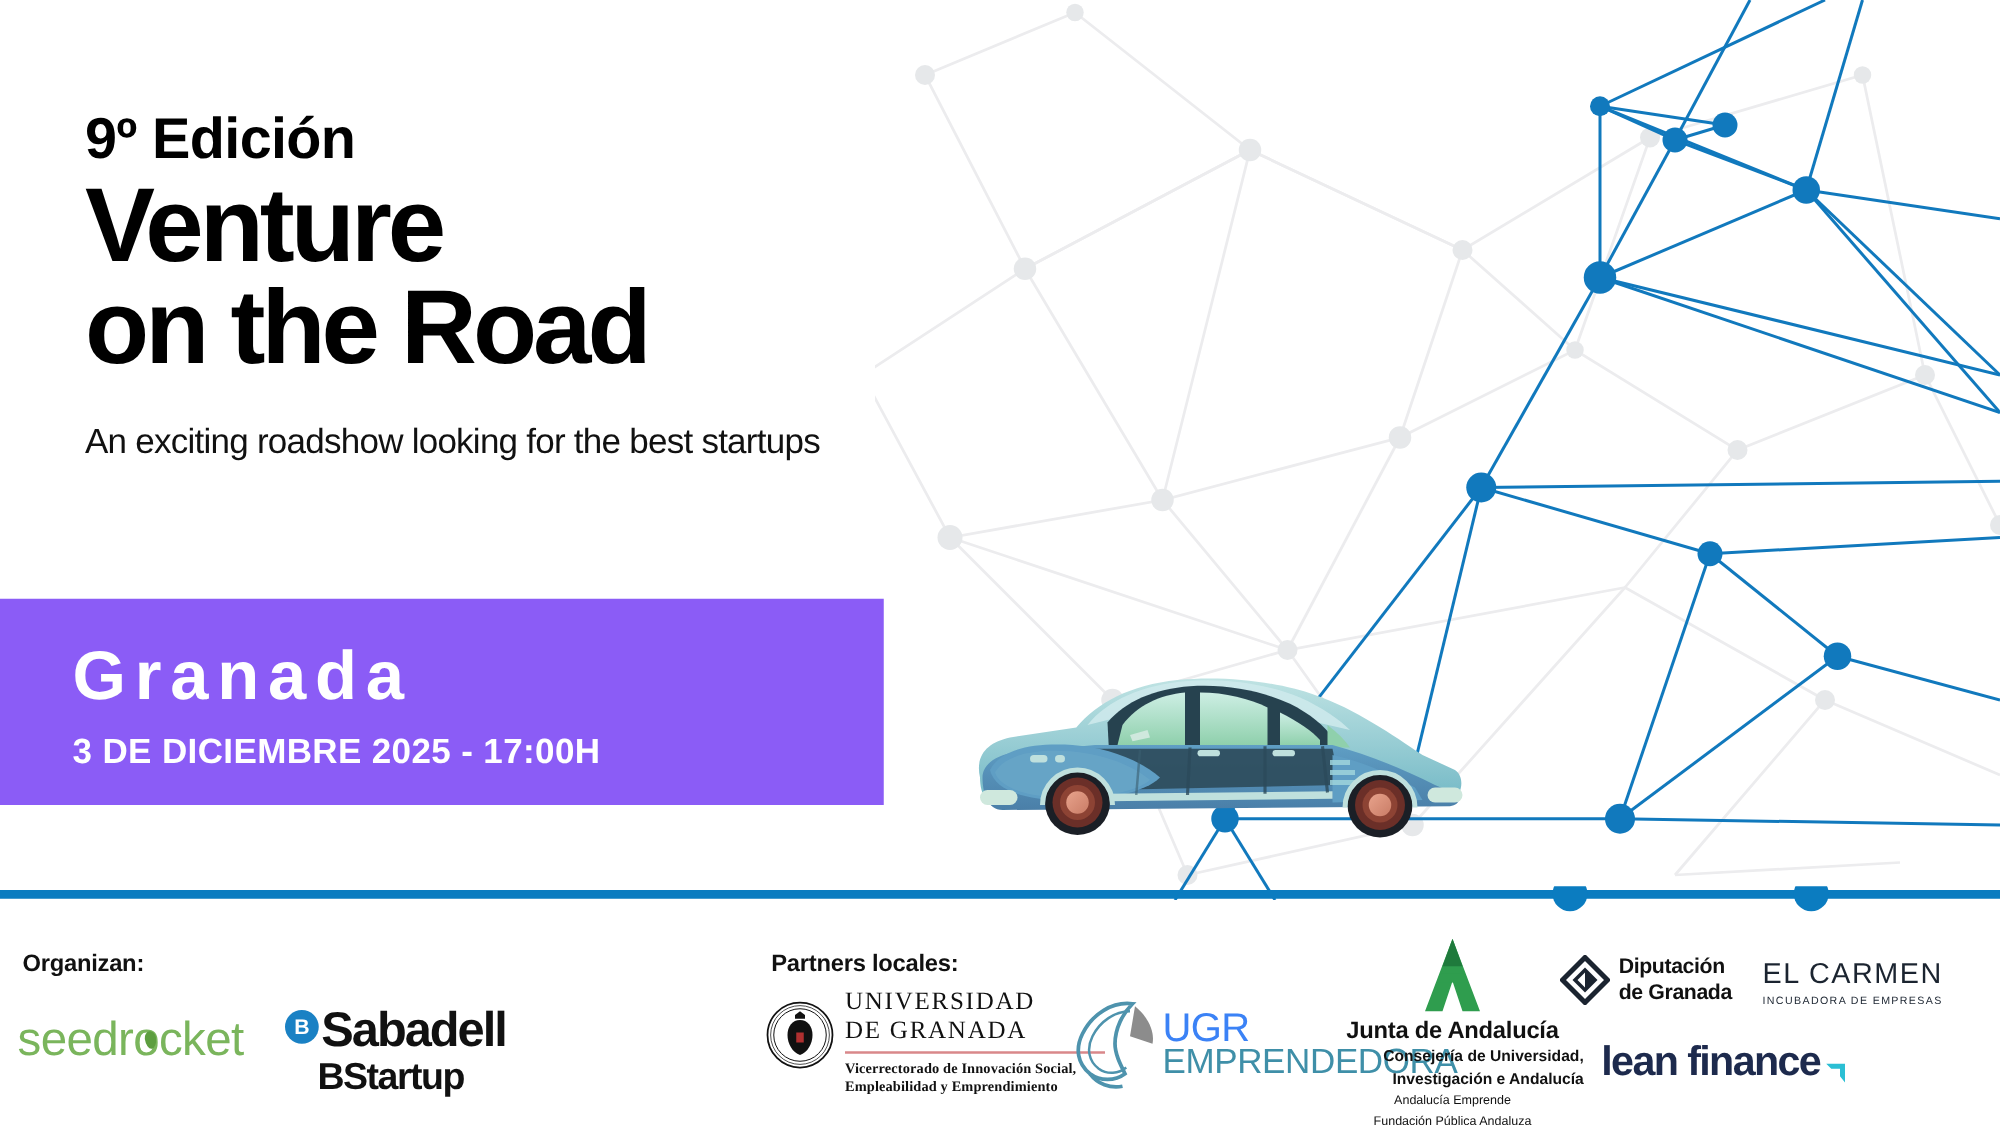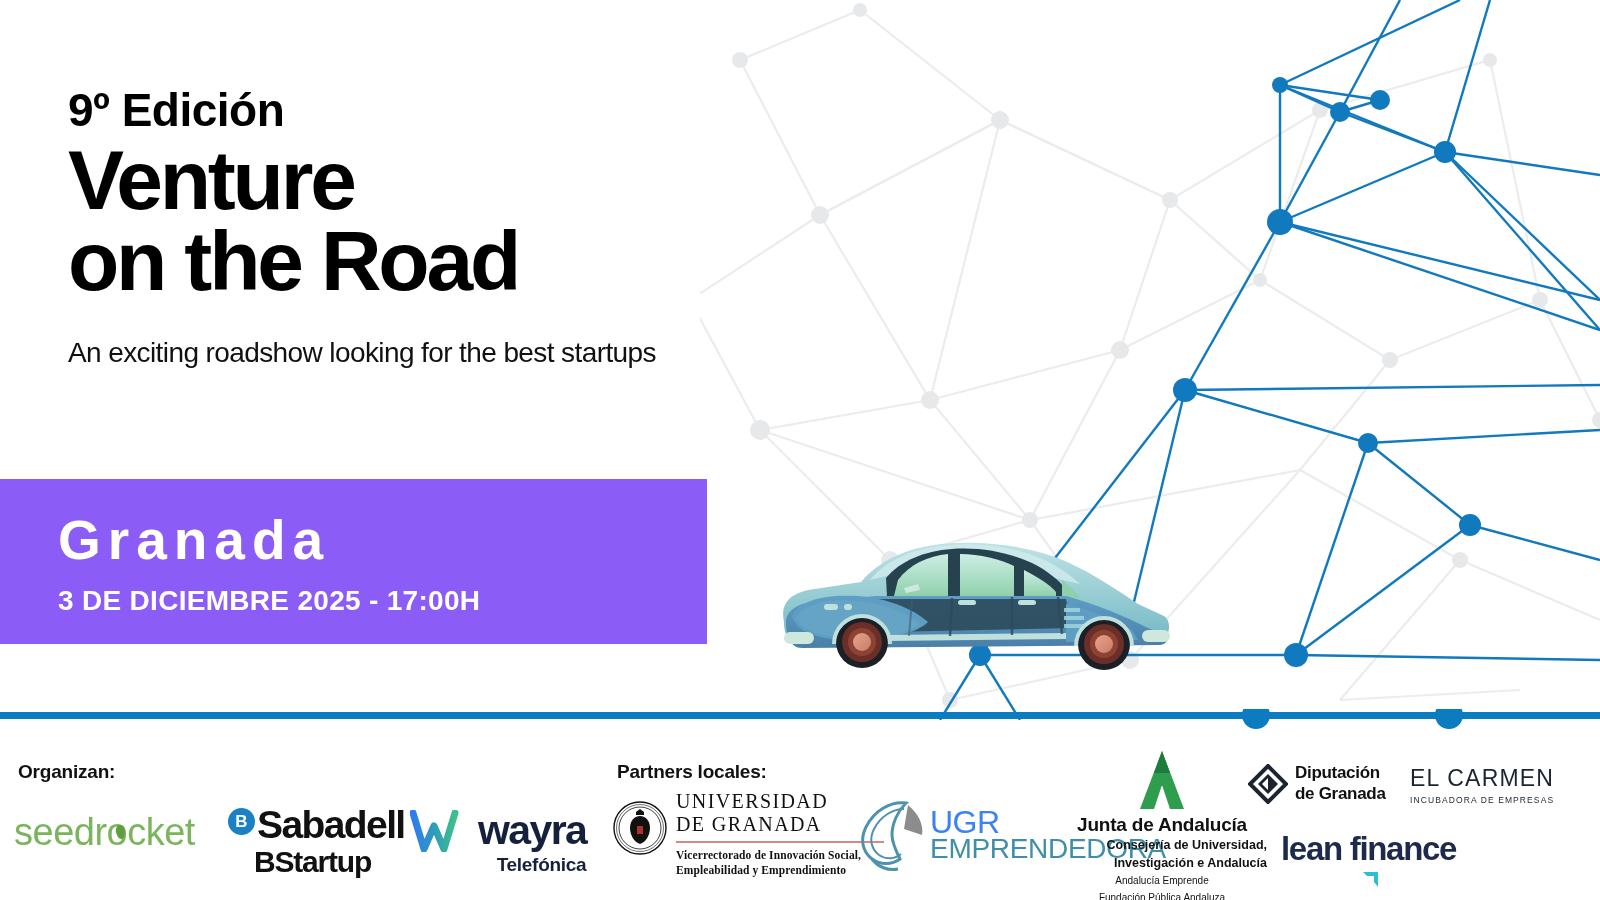--- a/index.html
+++ b/index.html
@@ -121,21 +121,21 @@
   .dip { left:1248px; top:28px; display:flex; align-items:center; }
   .dip .dmark { width:40px; height:40px; margin-right:7px; }
   .dip .dtxt { font-size:17px; font-weight:700; color:#111; line-height:1.22; letter-spacing:-0.3px; }
 
   
   .carmen { left:1410px; top:30px; text-align:center; }
   .carmen .c1 { font-size:23px; font-weight:400; color:#1b2430; letter-spacing:1.2px; }
   .carmen .c2 { font-size:8.5px; font-weight:400; color:#1b2430; letter-spacing:1.1px; margin-top:3px; }
 
   
-  .lean { left:1281px; top:95px; display:flex; align-items:center;flex-direction:column; }
+  .lean { left:1281px; top:95px; display:flex; align-items:flex-end; }
   .lean .ltxt { font-size:33px; font-weight:700; color:#1d2a4d; letter-spacing:-1.3px; }
   .lean .lmark { width:19px; height:19px; margin-left:3px; margin-top:2px; }
 </style>
 </head>
 <body>
 
 <div class="poster">
 
   <div class="network">
     <svg viewBox="0 0 900 720" xmlns="http://www.w3.org/2000/svg">
@@ -349,39 +349,20 @@
     </div>
 
     <div class="logo sabadell">
       <div class="row1">
         <span class="sab-b">B</span>
         <span class="sab-name">Sabadell</span>
       </div>
       <div class="sab-sub">BStartup</div>
     </div>
 
-    <div class="logo wayra">
-      <div class="row1">
-        <span class="wmark">
-          <svg viewBox="0 0 62 42" xmlns="http://www.w3.org/2000/svg">
-            <defs>
-              <linearGradient id="wg" x1="0" y1="0" x2="1" y2="0">
-                <stop offset="0%" stop-color="#2f7bf0"></stop>
-                <stop offset="55%" stop-color="#2f9fb5"></stop>
-                <stop offset="100%" stop-color="#3ec08a"></stop>
-              </linearGradient>
-            </defs>
-            <path d="M3 3 L14 39 L24 16 L34 39 L45 3" stroke="url(#wg)" stroke-width="7" fill="none" stroke-linecap="round" stroke-linejoin="round"></path>
-            <path d="M34 39 L45 3 L56 39" stroke="url(#wg)" stroke-width="7" fill="none" stroke-linecap="round" stroke-linejoin="round" opacity="0"></path>
-          </svg>
-        </span>
-        <span class="wname">wayra</span>
-      </div>
-      <div class="wsub">Telefónica</div>
-    </div>
 
     <div class="logo ugr">
       <span class="crest">
         <svg viewBox="0 0 56 56" xmlns="http://www.w3.org/2000/svg">
           <circle cx="28" cy="28" r="26" fill="none" stroke="#111" stroke-width="1.4"></circle>
           <circle cx="28" cy="28" r="21" fill="none" stroke="#111" stroke-width="0.8"></circle>
           <path d="M28 16 C22 16 18 21 18 28 C18 35 22 42 28 44 C34 42 38 35 38 28 C38 21 34 16 28 16 Z" fill="#111"></path>
           <path d="M22 24 L28 20 L34 24 L34 32 L28 38 L22 32 Z" fill="#111"></path>
           <rect x="25" y="26" width="6" height="8" fill="#b03030"></rect>
           <path d="M24 12 L28 9 L32 12 L32 15 L24 15 Z" fill="#111"></path>

